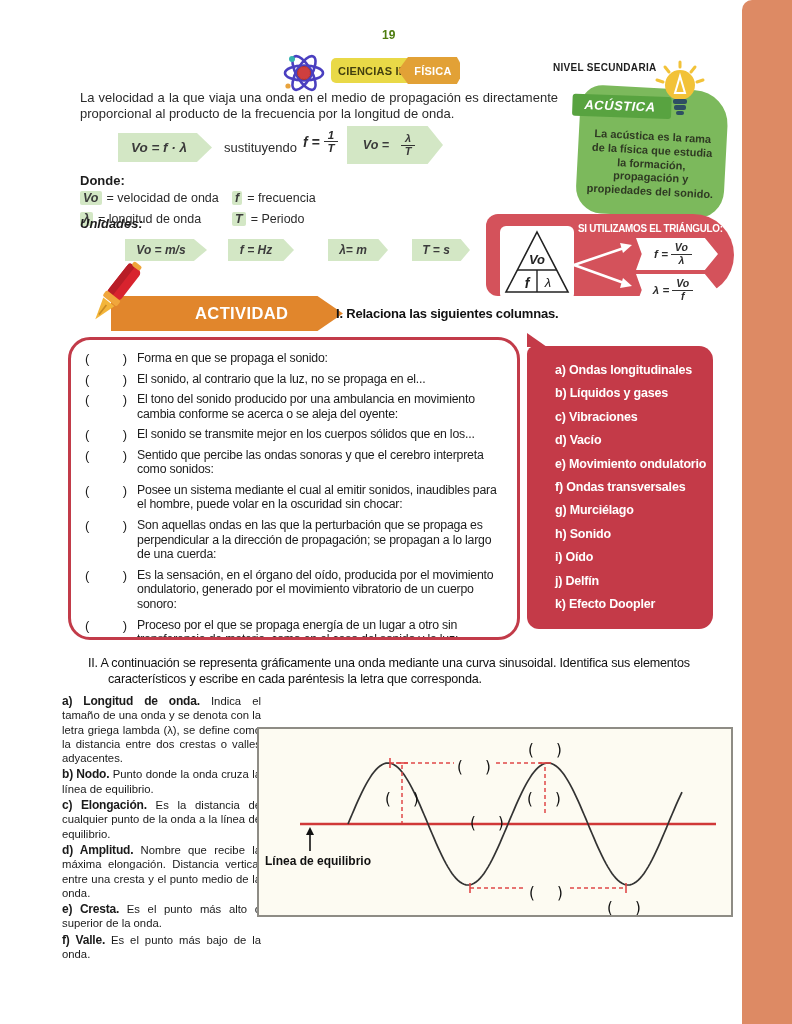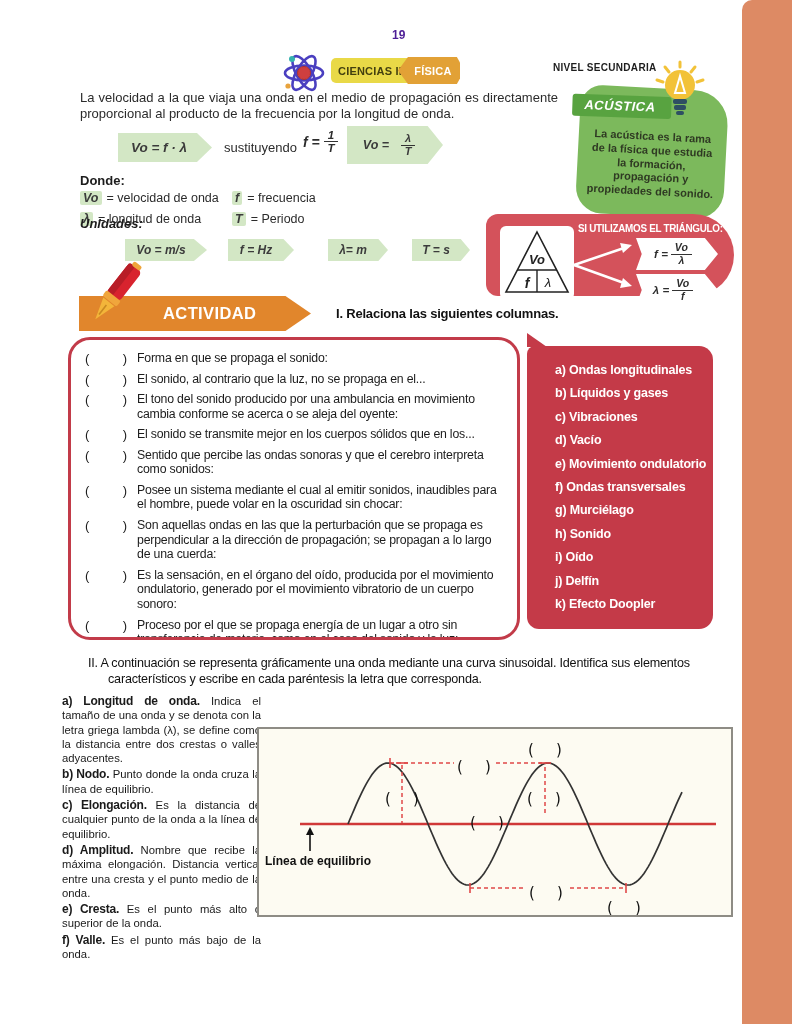--- a/index.html
+++ b/index.html
@@ -4,21 +4,21 @@
 <style>
   html,body{margin:0;padding:0;background:#ffffff;}
   #page{position:relative;width:792px;height:1024px;background:#ffffff;overflow:hidden;
         font-family:"Liberation Sans",sans-serif;color:#222;}
   .abs{position:absolute;}
 
   
   .orange-bar{left:742px;top:0;width:50px;height:1024px;background:#dd8a64;border-radius:10px 0 0 0;}
 
   
-  .page-num{left:392px;top:28px;font-size:12px;font-weight:bold;color:#4c1d95;}
+  .page-num{left:382px;top:28px;font-size:12px;font-weight:bold;color:#4d7c0f;}
   .nivel{left:553px;top:62px;font-size:10px;font-weight:bold;letter-spacing:.3px;color:#1e1e1e;}
   .badge-yellow{left:331px;top:58px;width:92px;height:25px;background:#e9d947;border-radius:5px;
     display:flex;align-items:center;justify-content:center;padding-right:14px;box-sizing:border-box;
     font-size:11px;font-weight:bold;color:#43400f;letter-spacing:.2px;}
   .badge-orange{left:398px;top:57px;width:62px;height:27px;background:#e2a136;
     clip-path:polygon(16% 0,95% 0,100% 20%,100% 80%,95% 100%,16% 100%,0 50%);
     display:flex;align-items:center;justify-content:center;padding-left:8px;box-sizing:border-box;
     font-size:11px;font-weight:bold;color:#fff;letter-spacing:.2px;}
 
   
@@ -59,21 +59,21 @@
   .tri-title{position:absolute;left:92px;top:8px;width:152px;font-size:10.5px;font-weight:bold;color:#fff;
     letter-spacing:-.3px;white-space:nowrap;transform:scaleX(.94);transform-origin:left;}
   .tri-pill{position:absolute;width:82px;height:32px;background:#fff;
     clip-path:polygon(0 0,84% 0,100% 50%,84% 100%,0 100%,7% 50%);
     display:flex;align-items:center;justify-content:center;gap:3px;padding-right:8px;box-sizing:border-box;
     font-size:11.5px;font-weight:bold;font-style:italic;color:#2d2d2d;}
   .pill1{left:150px;top:24px;}
   .pill2{left:150px;top:60px;}
 
   
-  .activ-banner{left:79px;top:296px;width:232px;height:35px;background:#e1862c;
+  .activ-banner{left:111px;top:296px;width:232px;height:35px;background:#e1862c;
     clip-path:polygon(0 0,89% 0,100% 50%,89% 100%,0 100%);
     display:flex;align-items:center;padding-left:84px;box-sizing:border-box;
     font-size:16.5px;font-weight:bold;color:#fff;letter-spacing:.4px;}
   .activ-instr{left:336px;top:306px;font-size:13px;font-weight:bold;color:#111;letter-spacing:-.2px;}
 
   
   .q-box{left:68px;top:337px;width:452px;height:303px;box-sizing:border-box;background:#fff;
     border:3px solid #c23b49;border-radius:22px;padding:11px 10px 8px 14px;
     display:flex;flex-direction:column;gap:5.5px;overflow:hidden;}
   .q-row{display:flex;}

